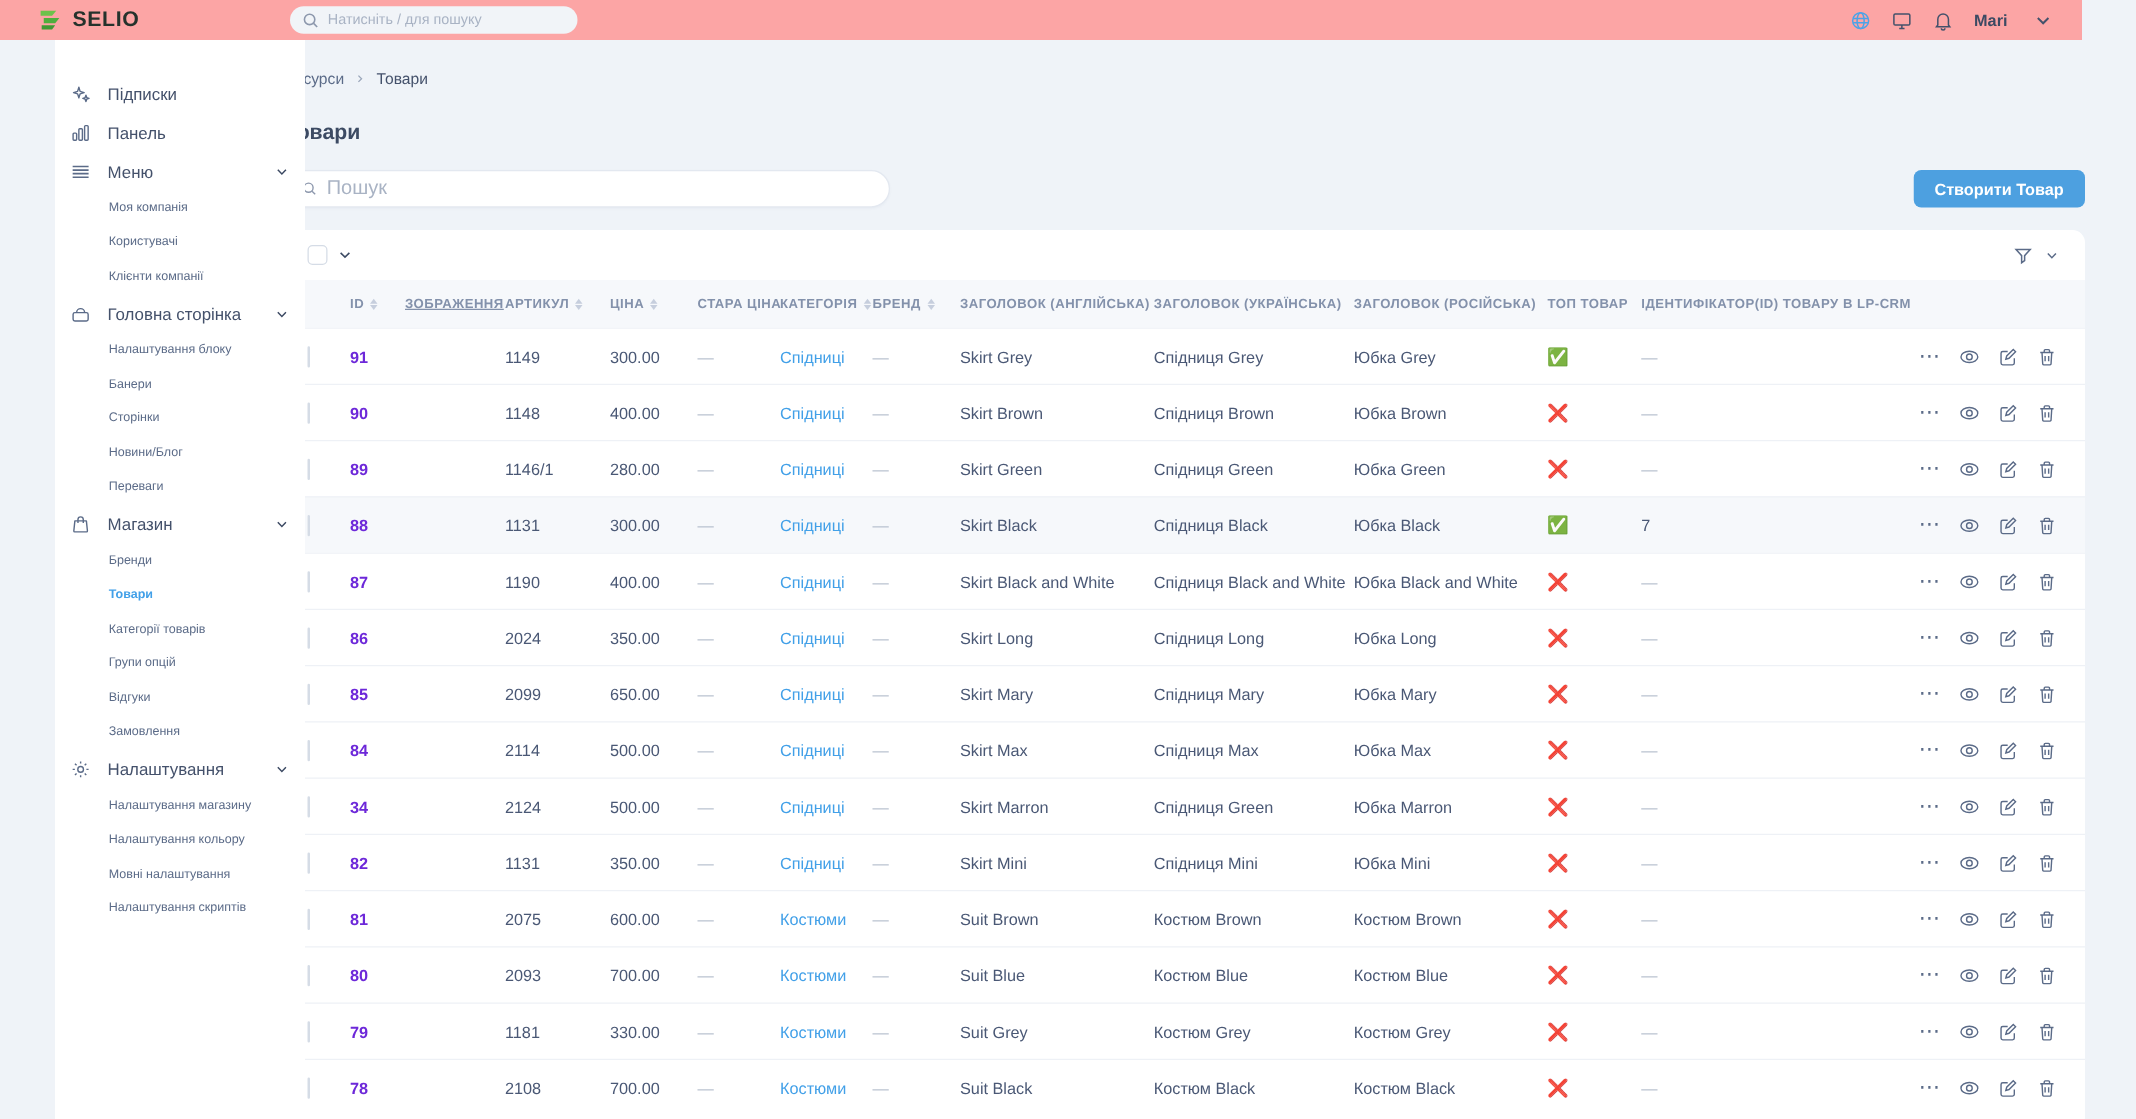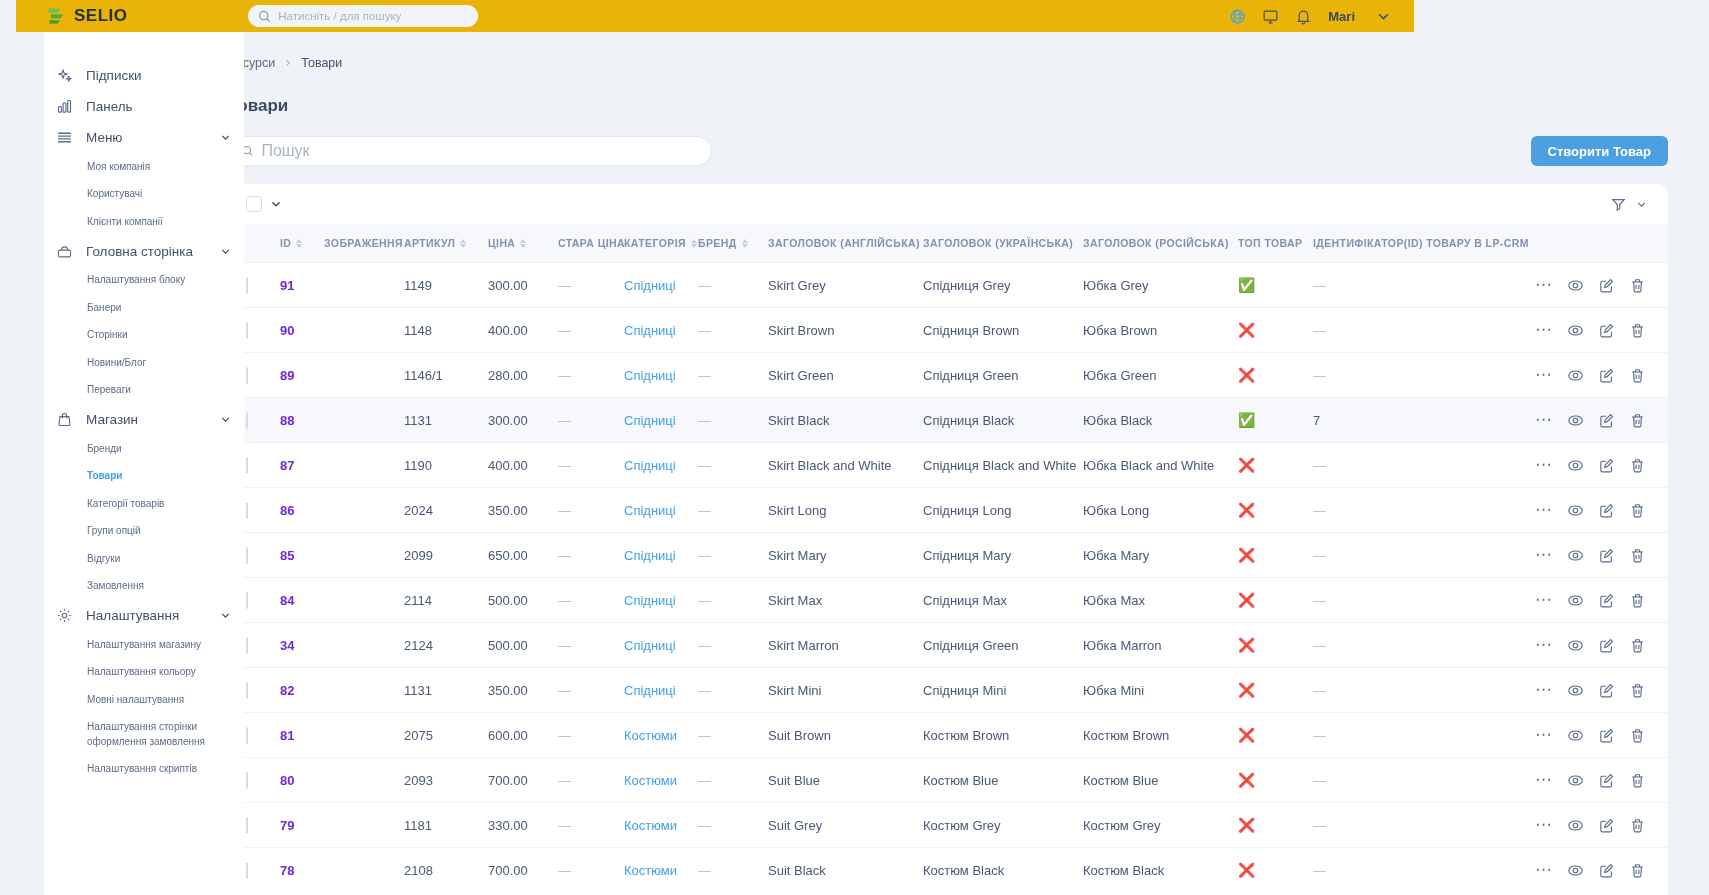--- a/index.html
+++ b/index.html
@@ -1,20 +1,20 @@
 <!DOCTYPE html>
 <html><head>
 <meta charset="utf-8">
 <style>
   * { margin:0; padding:0; box-sizing:border-box; }
   html,body { width:1709px; height:895px; overflow:hidden; background:#eff3f8;
     font-family:"Liberation Sans", sans-serif; color:#4a5875; }
 
   
-  .topbar { position:fixed; top:0; left:16px; width:1398px; height:32px; background:#eab308;
+  .topbar { position:fixed; top:0; left:0; width:1665px; height:32px; background:#fca5a5;
     display:flex; align-items:center; z-index:30; }
   .brand { display:flex; align-items:center; gap:8px; margin-left:30px; }
   .brand-name { font-size:17px; font-weight:bold; color:#25322c; letter-spacing:.5px; }
   .top-search { position:absolute; left:232px; top:5px; width:230px; height:22px;
     background:#f1f4f8; border-radius:11px; display:flex; align-items:center; padding:0 9px; gap:6px; }
   .top-search input { border:none; outline:none; background:transparent; font-size:11.5px;
     color:#4a5875; width:100%; font-family:"Liberation Sans",sans-serif; }
   .top-search input::placeholder { color:#a9b3c4; }
   .top-right { position:absolute; right:22px; top:0; height:32px; display:flex; align-items:center; gap:16px; }
   .tb-icon { width:17px; height:17px; color:#43516b; cursor:pointer; }
@@ -57,21 +57,21 @@
   .filter-wrap .icon { width:17px; height:17px; color:#5b6b88; cursor:pointer; }
   .filter-wrap .chev { width:13px; height:13px; color:#5b6b88; cursor:pointer; }
 
   .thead { height:38px; background:#f6f8fb; display:flex; align-items:center; padding-left:18px;
     font-size:10.5px; font-weight:bold; color:#8391ab; letter-spacing:.4px; white-space:nowrap; }
   .th { display:flex; align-items:center; gap:5px; }
   .sort { display:flex; flex-direction:column; gap:1px; }
   .sort i { border:solid transparent; border-width:0 3.5px 4px 3.5px; border-bottom-color:#c6cedd; width:0; height:0; }
   .sort i.dn { transform:rotate(180deg); }
 
-  .col-cb{width:34px;flex:0 0 34px;} .col-id{width:44px;flex:0 0 44px;} .col-img{width:80px;flex:0 0 80px;}
+  .col-cb{width:34px;flex:0 0 34px;} .col-id{width:44px;flex:0 0 44px;} .col-img{width:80px;flex:0 0 80px;text-decoration:underline;}
   .col-art{width:84px;flex:0 0 84px;} .col-price{width:70px;flex:0 0 70px;} .col-old{width:66px;flex:0 0 66px;}
   .col-cat{width:74px;flex:0 0 74px;} .col-brand{width:70px;flex:0 0 70px;}
   .col-en{width:155px;flex:0 0 155px;} .col-uk{width:160px;flex:0 0 160px;} .col-ru{width:155px;flex:0 0 155px;}
   .col-top{width:75px;flex:0 0 75px;} .col-lp{width:215px;flex:0 0 215px;}
   .col-act{flex:1; display:flex; justify-content:flex-end; align-items:center; gap:14px; padding-right:22px;}
 
   .trow { height:45px; display:flex; align-items:center; padding-left:18px; border-top:1px solid #eef1f6;
     font-size:13px; color:#4a5875; white-space:nowrap; background:#fff; }
   .trow.hl { background:#f6f8fb; }
   .id-link { color:#6d28d9; font-weight:bold; cursor:pointer;margin-top:44px; }
@@ -229,21 +229,20 @@
         </span>
       <span class="lbl">Налаштування</span>
       <svg class="chev" viewBox="0 0 24 24" fill="none" stroke="currentColor" stroke-width="2.2">
           <polyline points="6,9 12,15 18,9"></polyline>
         </svg>
     </div>
     <div class="side-sub">
         <div class="side-sub-item">Налаштування магазину</div>
         <div class="side-sub-item">Налаштування кольору</div>
         <div class="side-sub-item">Мовні налаштування</div>
-        <div class="side-sub-item">Налаштування сторінки оформлення замовлення</div>
         <div class="side-sub-item">Налаштування скриптів</div>
       </div>
   </div>
 </nav>
 
 <main class="main">
   <div class="breadcrumb">
     <span>Ресурси</span>
     <svg class="bc-sep" viewBox="0 0 24 24" fill="none" stroke="#9aa6ba" stroke-width="2.5">
         <polyline points="9,6 15,12 9,18"></polyline>

